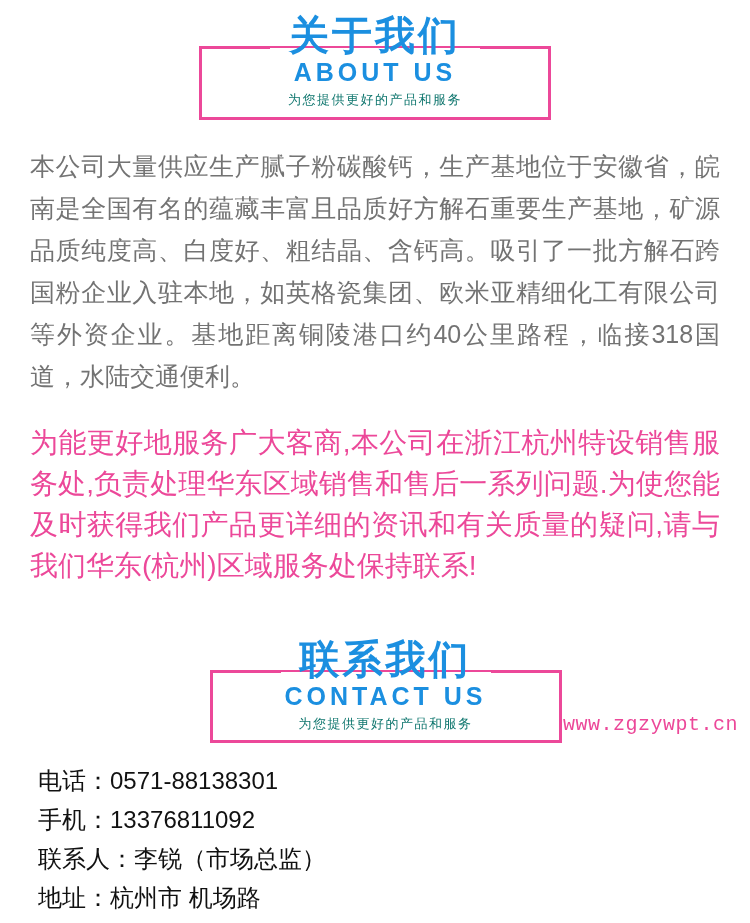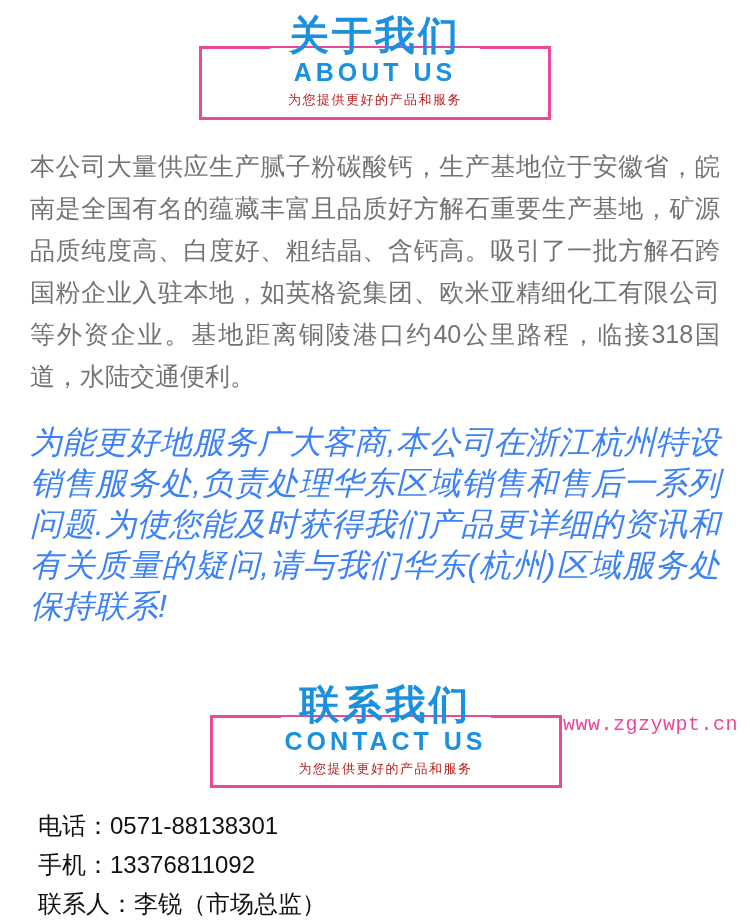--- a/index.html
+++ b/index.html
@@ -43,21 +43,21 @@
   }
   .head-en {
     font-size: 25px;
     color: #1b8fe0;
     letter-spacing: 4px;
     font-weight: bold;
     line-height: 1.05;
   }
   .head-sub {
     font-size: 13px;
-    color: #b91c1c;
+    color: #0f766e;
     letter-spacing: 1.5px;
     margin-top: 8px;
     line-height: 1.1;
   }
   
   .head-box::before {
     content: "";
     position: absolute;
     top: -1px;
     left: 50%;
@@ -77,26 +77,25 @@
     margin: 22px 30px 0 30px;
   }
   .para-1 {
     font-size: 25px;
     line-height: 42px;
     letter-spacing: 0px;
     color: #737373;
     text-align: justify;
   }
   .para-2 {
-    font-size: 32px;
+    font-size: 28px;
     line-height: 41px;
-    color: #3b82f6;
+    color: #ec4899;
     margin-top: 2px;
     text-align: justify;
-    font-style: italic;
   }
 
   
   .contact-list {
     margin: 18px 0 0 38px;
   }
   .contact-line {
     font-size: 24px;
     line-height: 39px;
     color: #111111;

